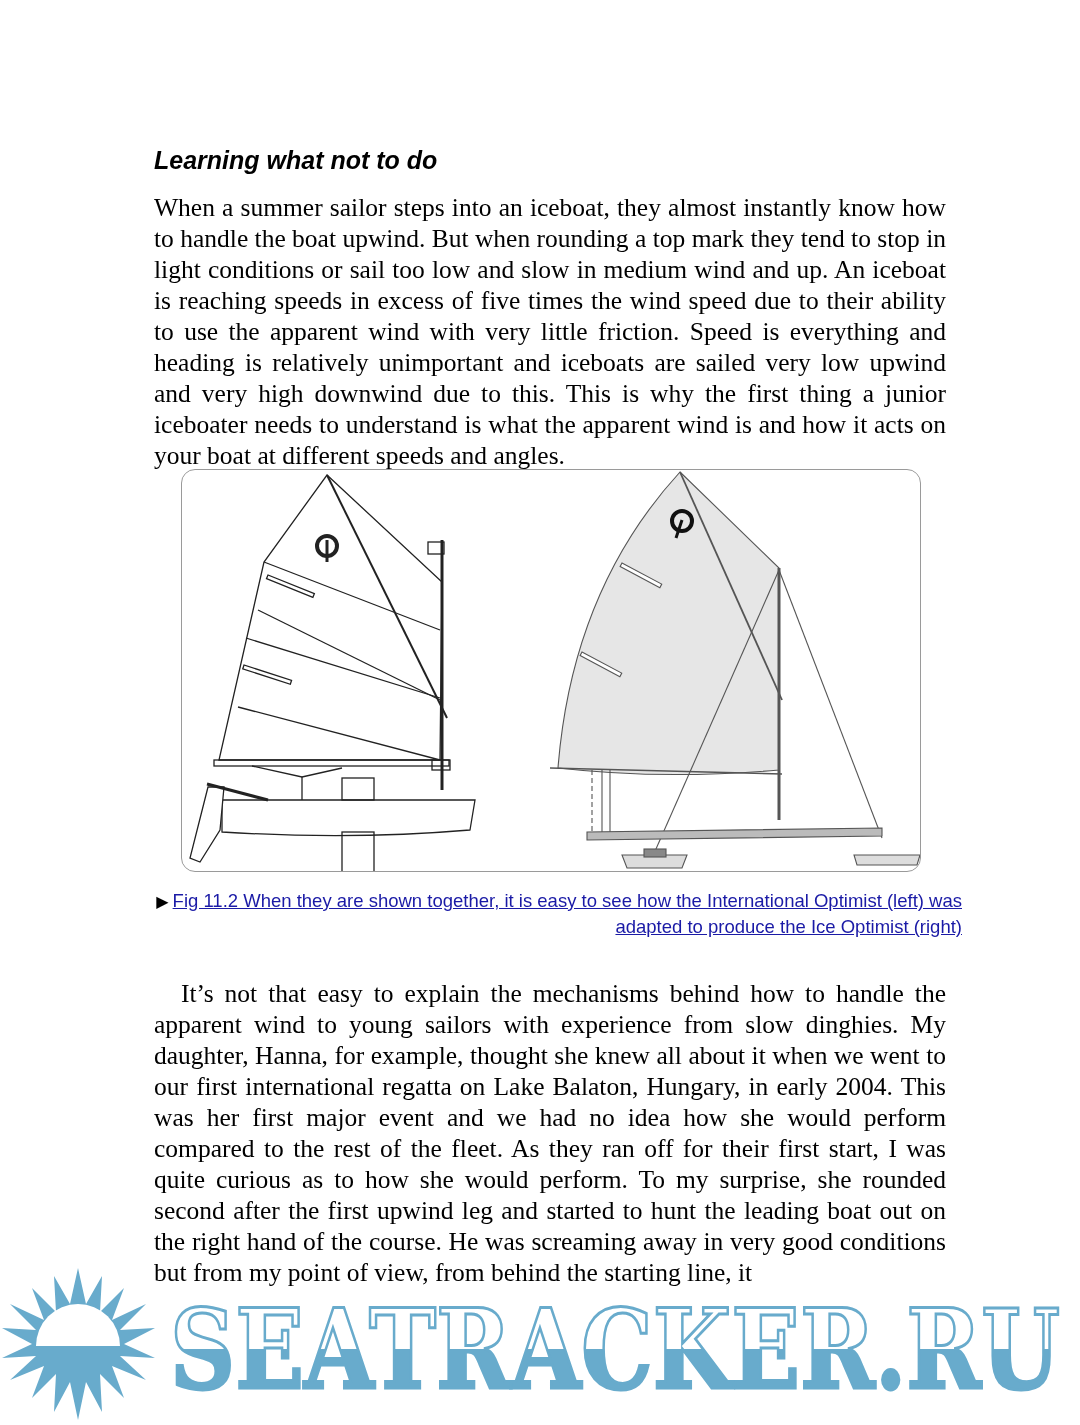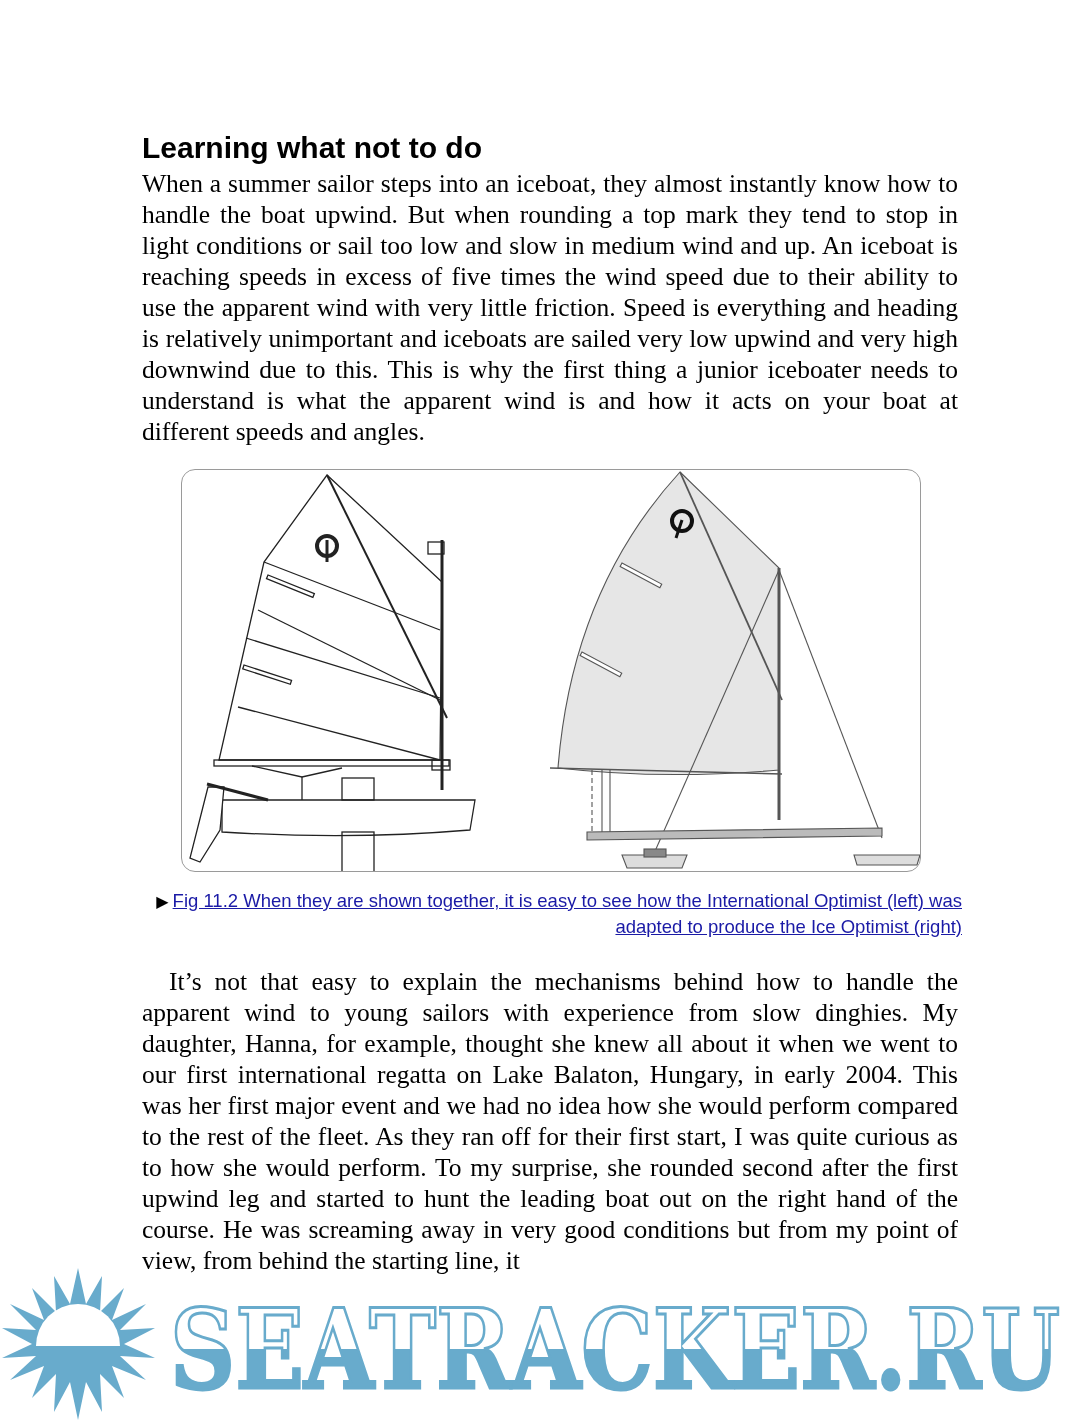--- a/index.html
+++ b/index.html
@@ -1,24 +1,24 @@
 <!DOCTYPE html>
 <html><head>
 <meta charset="utf-8">
 <style>
   html, body { margin: 0; padding: 0; background: #ffffff; }
   body { width: 1080px; height: 1425px; position: relative; overflow: hidden; }
   .page { position: absolute; left: 138px; top: 128px; width: 824px; }
   .heading {
     font-family: "Liberation Sans", sans-serif; font-weight: bold;
-    font-size: 30px; line-height: 32px; color: #000; margin: 4px;
+    font-size: 25px; line-height: 32px; color: #000; margin: 16px; font-style: italic;
   }
   .para {
     font-family: "Liberation Serif", serif; font-size: 25.5px; line-height: 31px;
-    color: #000; text-align: justify; margin: 4px;
+    color: #000; text-align: justify; margin: 16px;
   }
   .para.indent { text-indent: 27px; }
   .figure-wrap {
     position: absolute; left: 181px; top: 469px; width: 740px; height: 403px;
     border: 1.5px solid #9a9a9a; border-radius: 14px; box-sizing: border-box; background: #fff;
     overflow: hidden;
   }
   .figure-wrap svg { display: block; }
   .caption {
     position: absolute; left: 138px; top: 888px; width: 824px;

